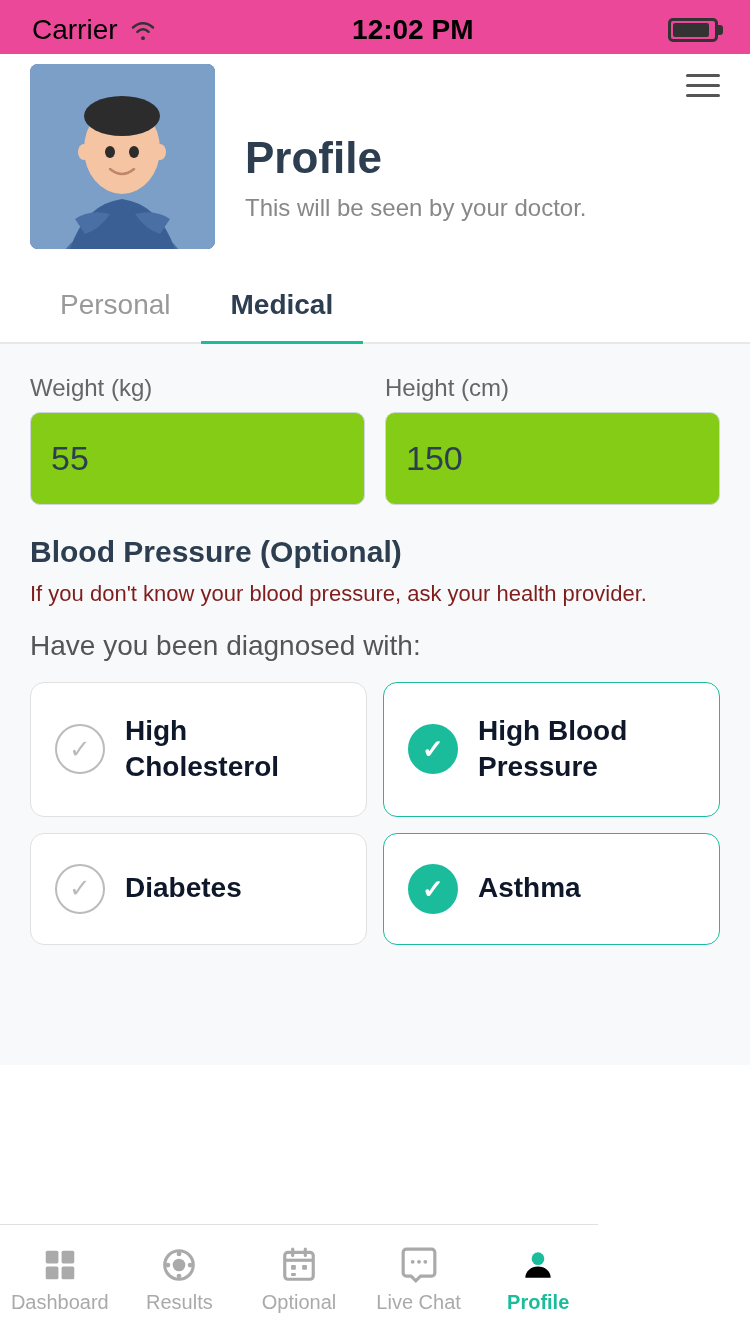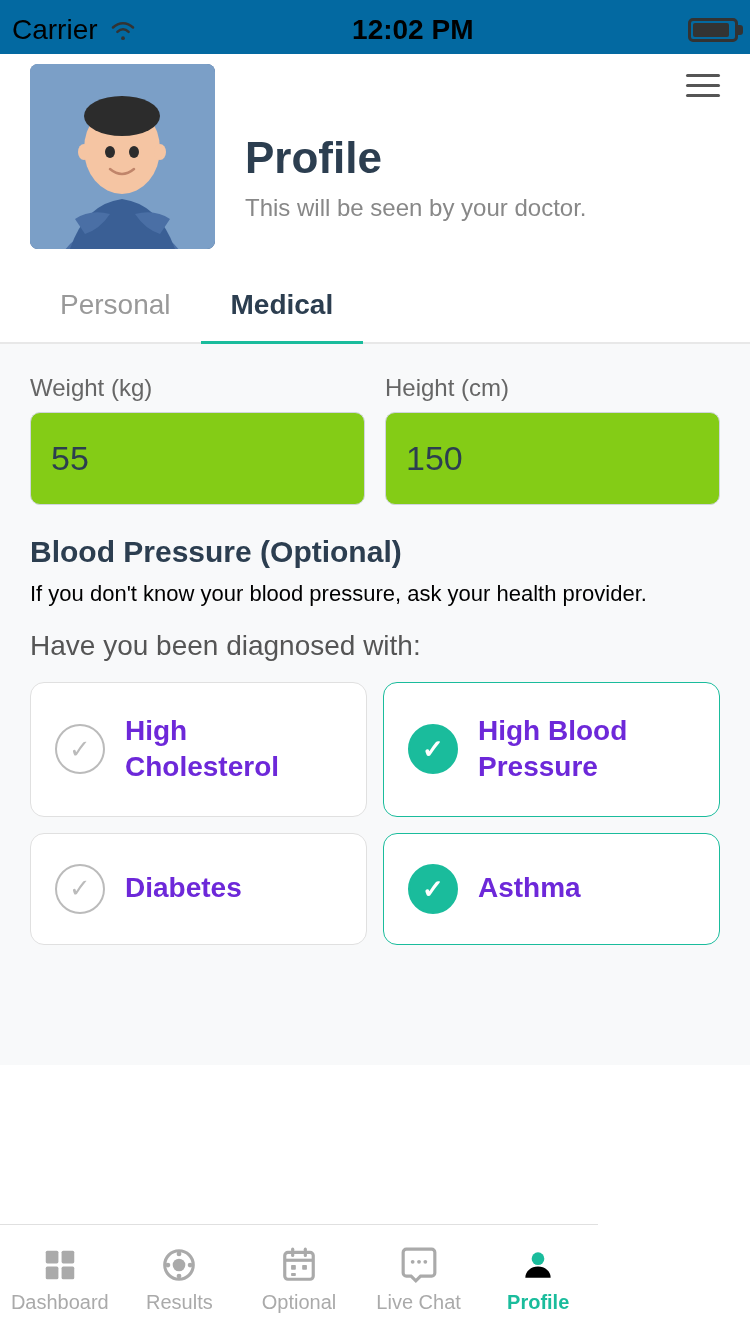--- a/index.html
+++ b/index.html
@@ -10,22 +10,22 @@
       width: 750px;
       min-height: 1334px;
       overflow-x: hidden;
     }
 
     
     .status-bar {
       display: flex;
       justify-content: space-between;
       align-items: center;
-      padding: 14px 12px 8px;
-      background: #0369a1;
+      padding: 14px 32px 8px;
+      background: #ec4899;
     }
     .status-carrier {
       font-size: 28px;
       font-weight: 500;
       display: flex;
       align-items: center;
       gap: 10px;
     }
     .wifi-icon {
       width: 30px;
@@ -178,21 +178,21 @@
     
     .section-title {
       font-size: 30px;
       font-weight: 700;
       color: #2c3e50;
       margin-bottom: 10px;
       margin-top: 30px;
     }
     .section-subtitle {
       font-size: 22px;
-      color: #000000;
+      color: #7f1d1d;
       margin-bottom: 20px;
       line-height: 1.4;
     }
 
     
     .diagnosis-label {
       font-size: 28px;
       color: #555;
       margin-bottom: 20px;
     }
@@ -239,21 +239,21 @@
       line-height: 1;
     }
     .check-mark-empty {
       color: #bbb;
       font-size: 26px;
       font-weight: 300;
     }
     .diag-name {
       font-size: 28px;
       font-weight: 700;
-      color: #6d28d9;
+      color: #0f172a;
       line-height: 1.3;
     }
 
     
     .bottom-nav {
       position: fixed;
       bottom: 0;
       left: 0;
       width: 598px;
       height: 110px;

